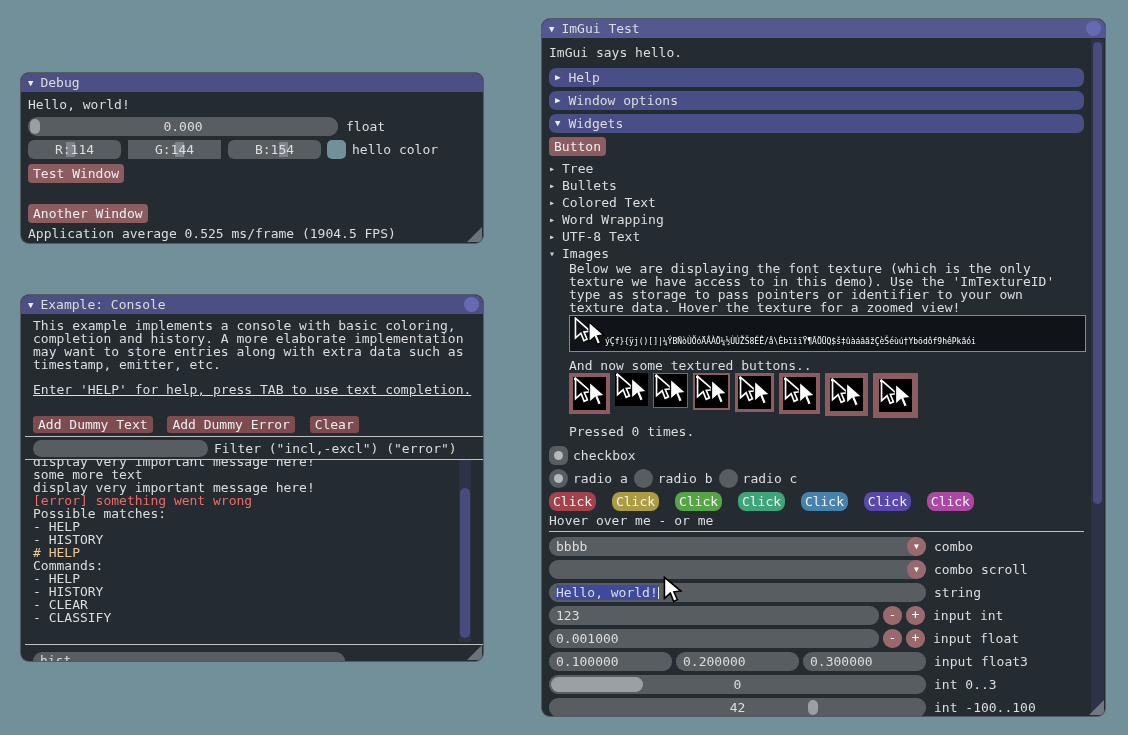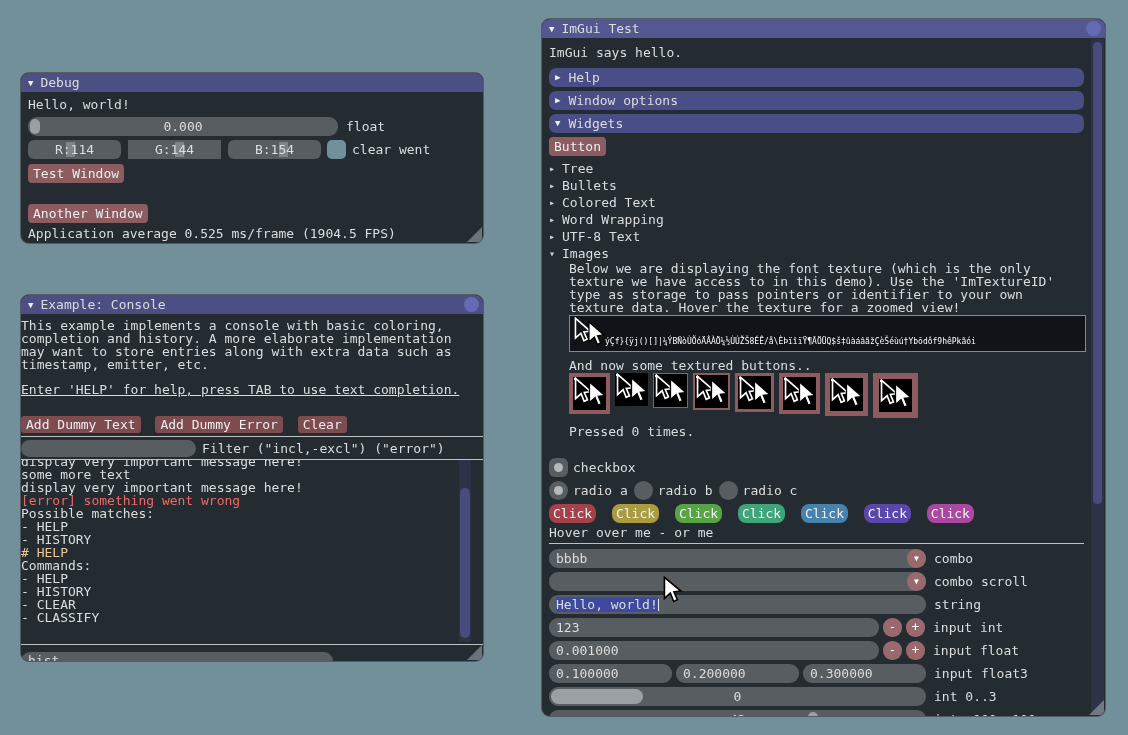--- a/index.html
+++ b/index.html
@@ -98,36 +98,36 @@
       </div>
       <div class="frame" style="width:93px;border-radius:0;margin-left:7px;">
         <span class="dgrab" style="left:47px;"></span>
         <span class="cval">G:144</span>
       </div>
       <div class="frame" style="width:93px;border-radius:6px;margin-left:7px;">
         <span class="dgrab" style="left:51px;"></span>
         <span class="cval">B:154</span>
       </div>
       <span style="display:inline-block;width:19px;height:19px;border-radius:5px;margin-left:6px;background:var(--swatch,#72909a);"></span>
-      <span class="lbl" style="margin-left:6px;">clear went</span>
+      <span class="lbl" style="margin-left:6px;">hello color</span>
     </div>
     <div style="margin-bottom:4px;"><span class="btn">Test Window</span></div>
     <div style="margin-bottom:4px;margin-top:21px;"><span class="btn">Another Window</span></div>
     <div class="txt">Application average 0.525 ms/frame (1904.5 FPS)</div>
   </div>
   <div class="grip"></div>
 </div>
 
 <div class="win" style="left:20px;top:294px;width:464px;height:368px;">
   <div class="tb">
     <span class="arr">▼</span>
     <span>Example: Console</span>
     <span class="closebtn"></span>
   </div>
-  <div class="content" style="padding:5px 8px 0 0;">
+  <div class="content" style="padding:5px 8px 0 12px;">
     <div class="txt">This example implements a console with basic coloring,</div>
     <div class="txt">completion and history. A more elaborate implementation</div>
     <div class="txt">may want to store entries along with extra data such as</div>
     <div class="txt">timestamp, emitter, etc.</div>
     <div class="txt" style="margin-top:12px;margin-bottom:20px;text-decoration:underline;">Enter 'HELP' for help, press TAB to use text completion.</div>
     <div style="margin-bottom:3px;">
       <span class="cbtn">Add Dummy Text</span>
       <span class="cbtn">Add Dummy Error</span>
       <span class="cbtn">Clear</span>
     </div>
@@ -253,21 +253,21 @@
         <span class="imgbtn" style="padding:5px;margin-right:5px;"><span class="teximg"><svg width="33" height="33" viewBox="0 0 26 26">
                 <use href="#cursors"></use>
               </svg></span></span>
         <span class="imgbtn" style="padding:6px;"><span class="teximg"><svg width="33" height="33" viewBox="0 0 26 26">
                 <use href="#cursors"></use>
               </svg></span></span>
       </div>
       <div class="txt" style="margin-top:6px;">Pressed 0 times.</div>
     </div>
 
-    <div class="row" style="margin-top:20px;">
+    <div class="row" style="margin-top:8px;">
       <span class="check">
           <span class="dot"></span>
         </span>
       <span class="lbl" style="margin-left:5px;">checkbox</span>
     </div>
     <div class="row">
       <span class="radio">
           <span class="dot"></span>
         </span>
       <span class="lbl" style="margin-left:5px;margin-right:6px;">radio a</span>

